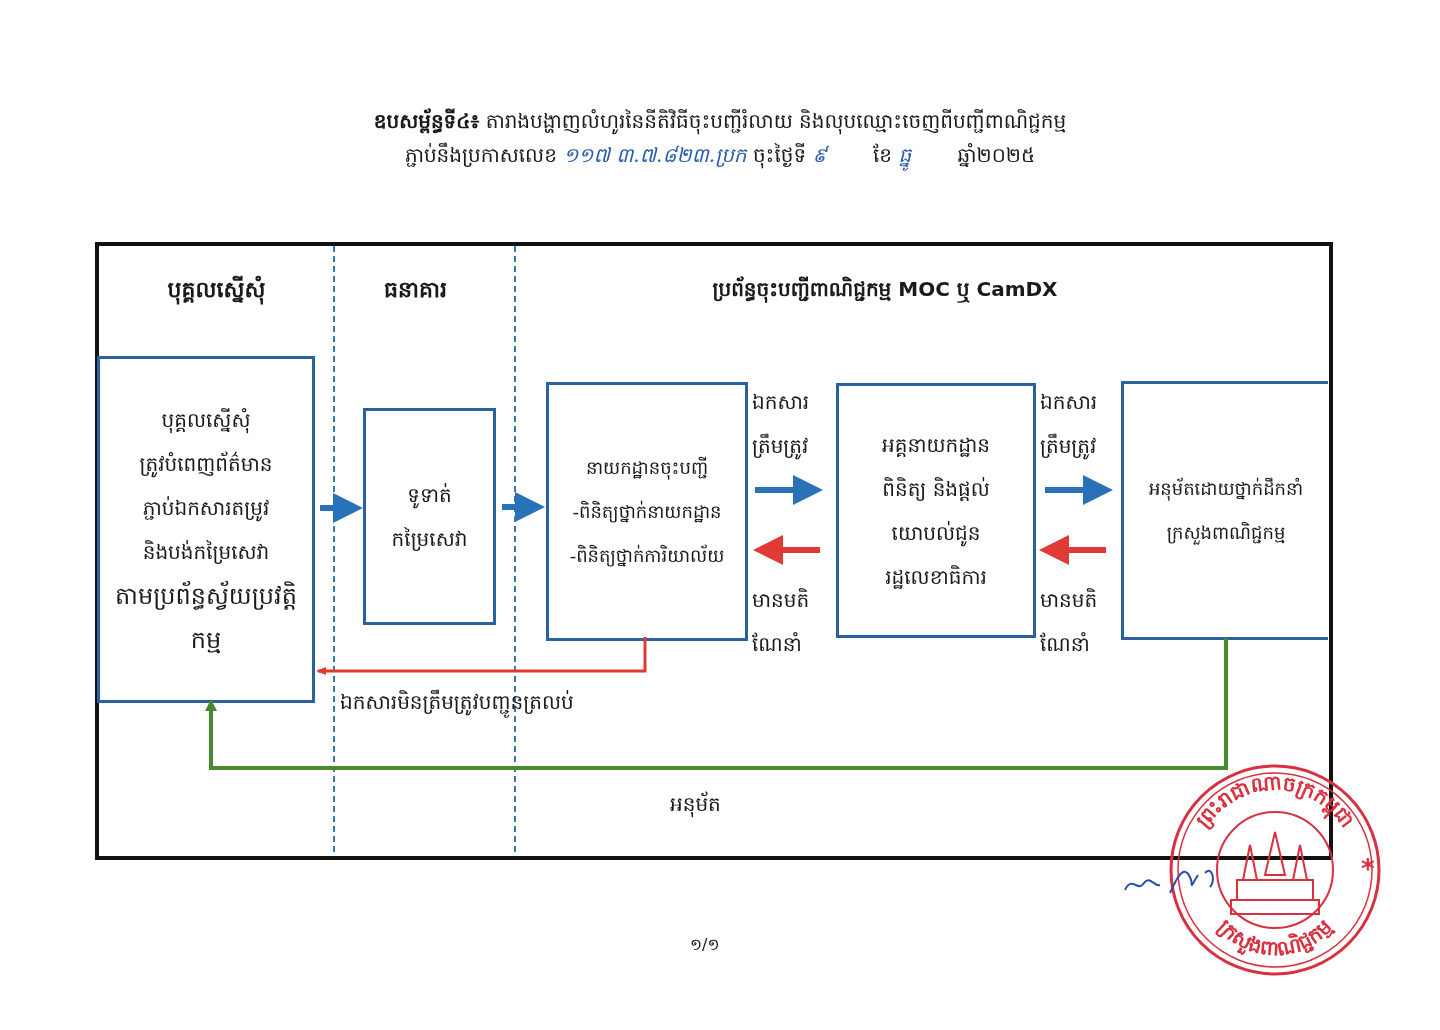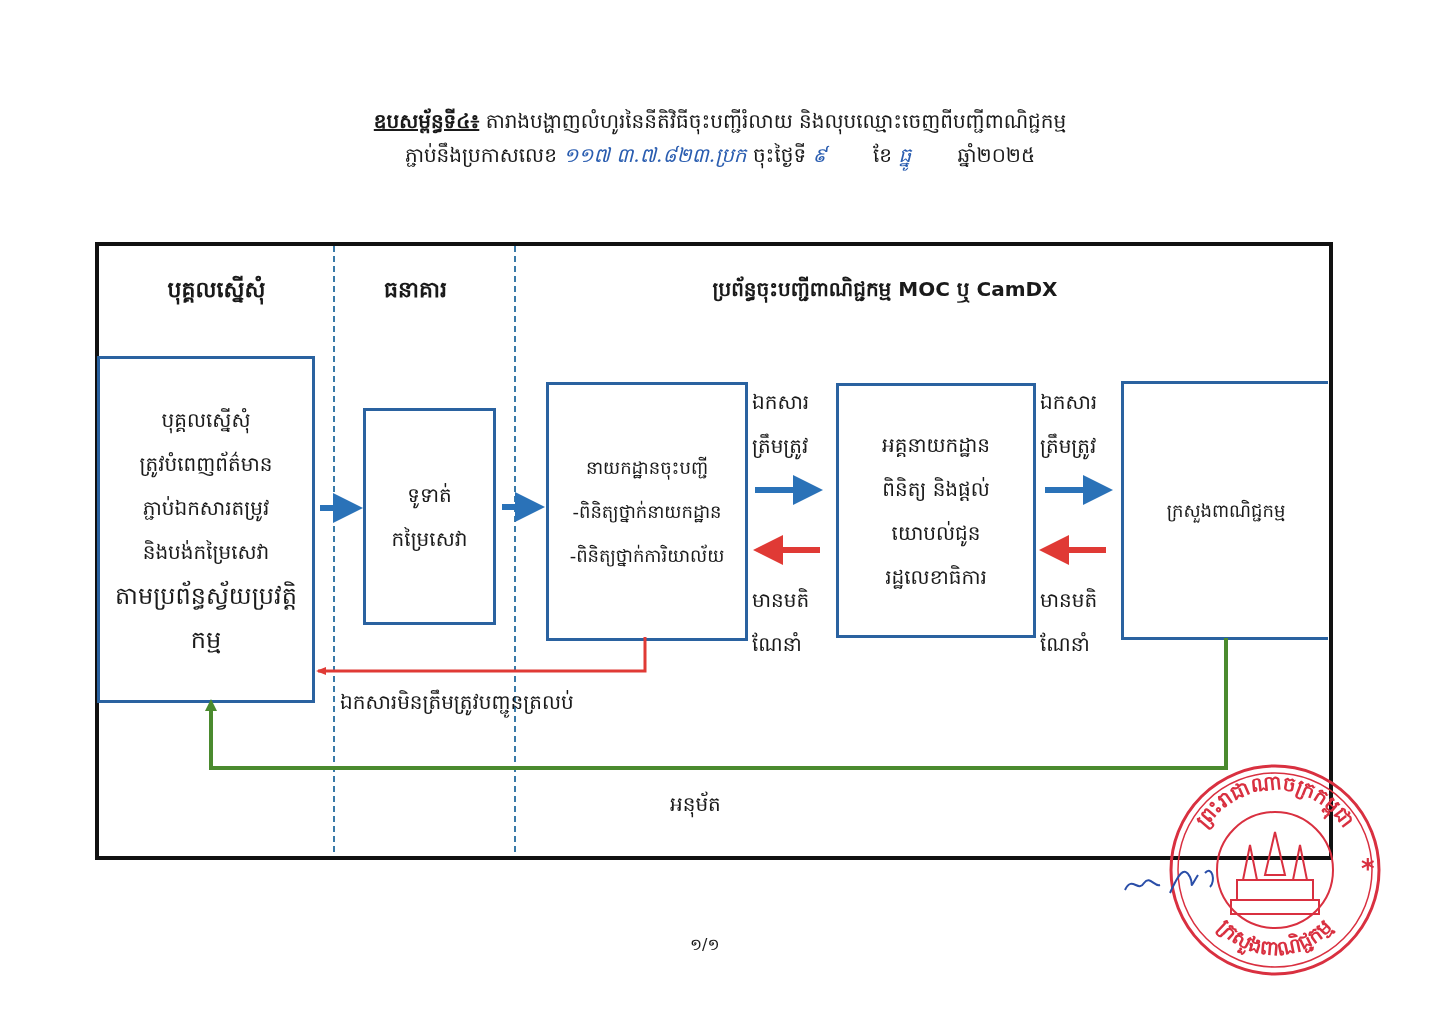--- a/index.html
+++ b/index.html
@@ -1,20 +1,20 @@
 <!DOCTYPE html>
 <html><head>
 <meta charset="utf-8">
 <style>
   html, body { margin:0; padding:0; }
   body { width:1440px; height:1030px; background:#ffffff; position:relative; overflow:hidden;
          font-family:"DejaVu Sans", sans-serif; color:#1a1a1a; }
   .abs { position:absolute; }
   .title-block { position:absolute; left:0; width:1440px; top:104px; text-align:center; font-size:20px; line-height:34px; }
-  .title-block .bold { font-weight:bold;text-decoration:underline; }
+  .title-block .bold { font-weight:bold; }
   .hand { color:#2a5db0; font-family:"DejaVu Serif", serif; font-style:italic;margin-top:20px; }
   .frame { position:absolute; left:95px; top:242px; width:1230px; height:610px; border:4px solid #111; }
   .vdash { position:absolute; top:246px; height:606px; border-left:2px dashed #3a7aa8; width:0; }
   .lane-head { position:absolute; top:276px; font-weight:bold; font-size:22px; text-align:center; }
   .box { position:absolute; border:3px solid #2a62a0; background:#fff; display:flex; flex-direction:column;
          justify-content:center; align-items:center; text-align:center; font-size:20px; line-height:44px; }
   .lbl { position:absolute; font-size:20px; line-height:44px; }
   .page-num { position:absolute; left:690px; top:934px; font-size:16px; }
 </style>
 </head>
@@ -60,20 +60,21 @@
   <div>-ពិនិត្យថ្នាក់នាយកដ្ឋាន</div>
   <div>-ពិនិត្យថ្នាក់ការិយាល័យ</div>
 </div>
 <div class="box" style="left:836px;top:383px;width:194px;height:249px">
   <div>អគ្គនាយកដ្ឋាន</div>
   <div>ពិនិត្យ និងផ្ដល់</div>
   <div>យោបល់ជូន</div>
   <div>រដ្ឋលេខាធិការ</div>
 </div>
 <div class="box" style="left:1121px;top:381px;width:204px;height:253px;border-right:none;font-size:18px">
+  <div>អនុម័តដោយថ្នាក់ដឹកនាំ</div>
   <div>ក្រសួងពាណិជ្ជកម្ម</div>
 </div>
 
 <svg class="abs" style="left:0;top:0" width="1440" height="1030">
   <defs>
     <marker id="mb" markerWidth="5" markerHeight="5" refX="2.5" refY="2.5" orient="auto">
         <path d="M0,0 L5,2.5 L0,5 Z" fill="#2a72b8"></path>
       </marker>
     <marker id="mr" markerWidth="5" markerHeight="5" refX="2.5" refY="2.5" orient="auto">
         <path d="M0,0 L5,2.5 L0,5 Z" fill="#e03a35"></path>

